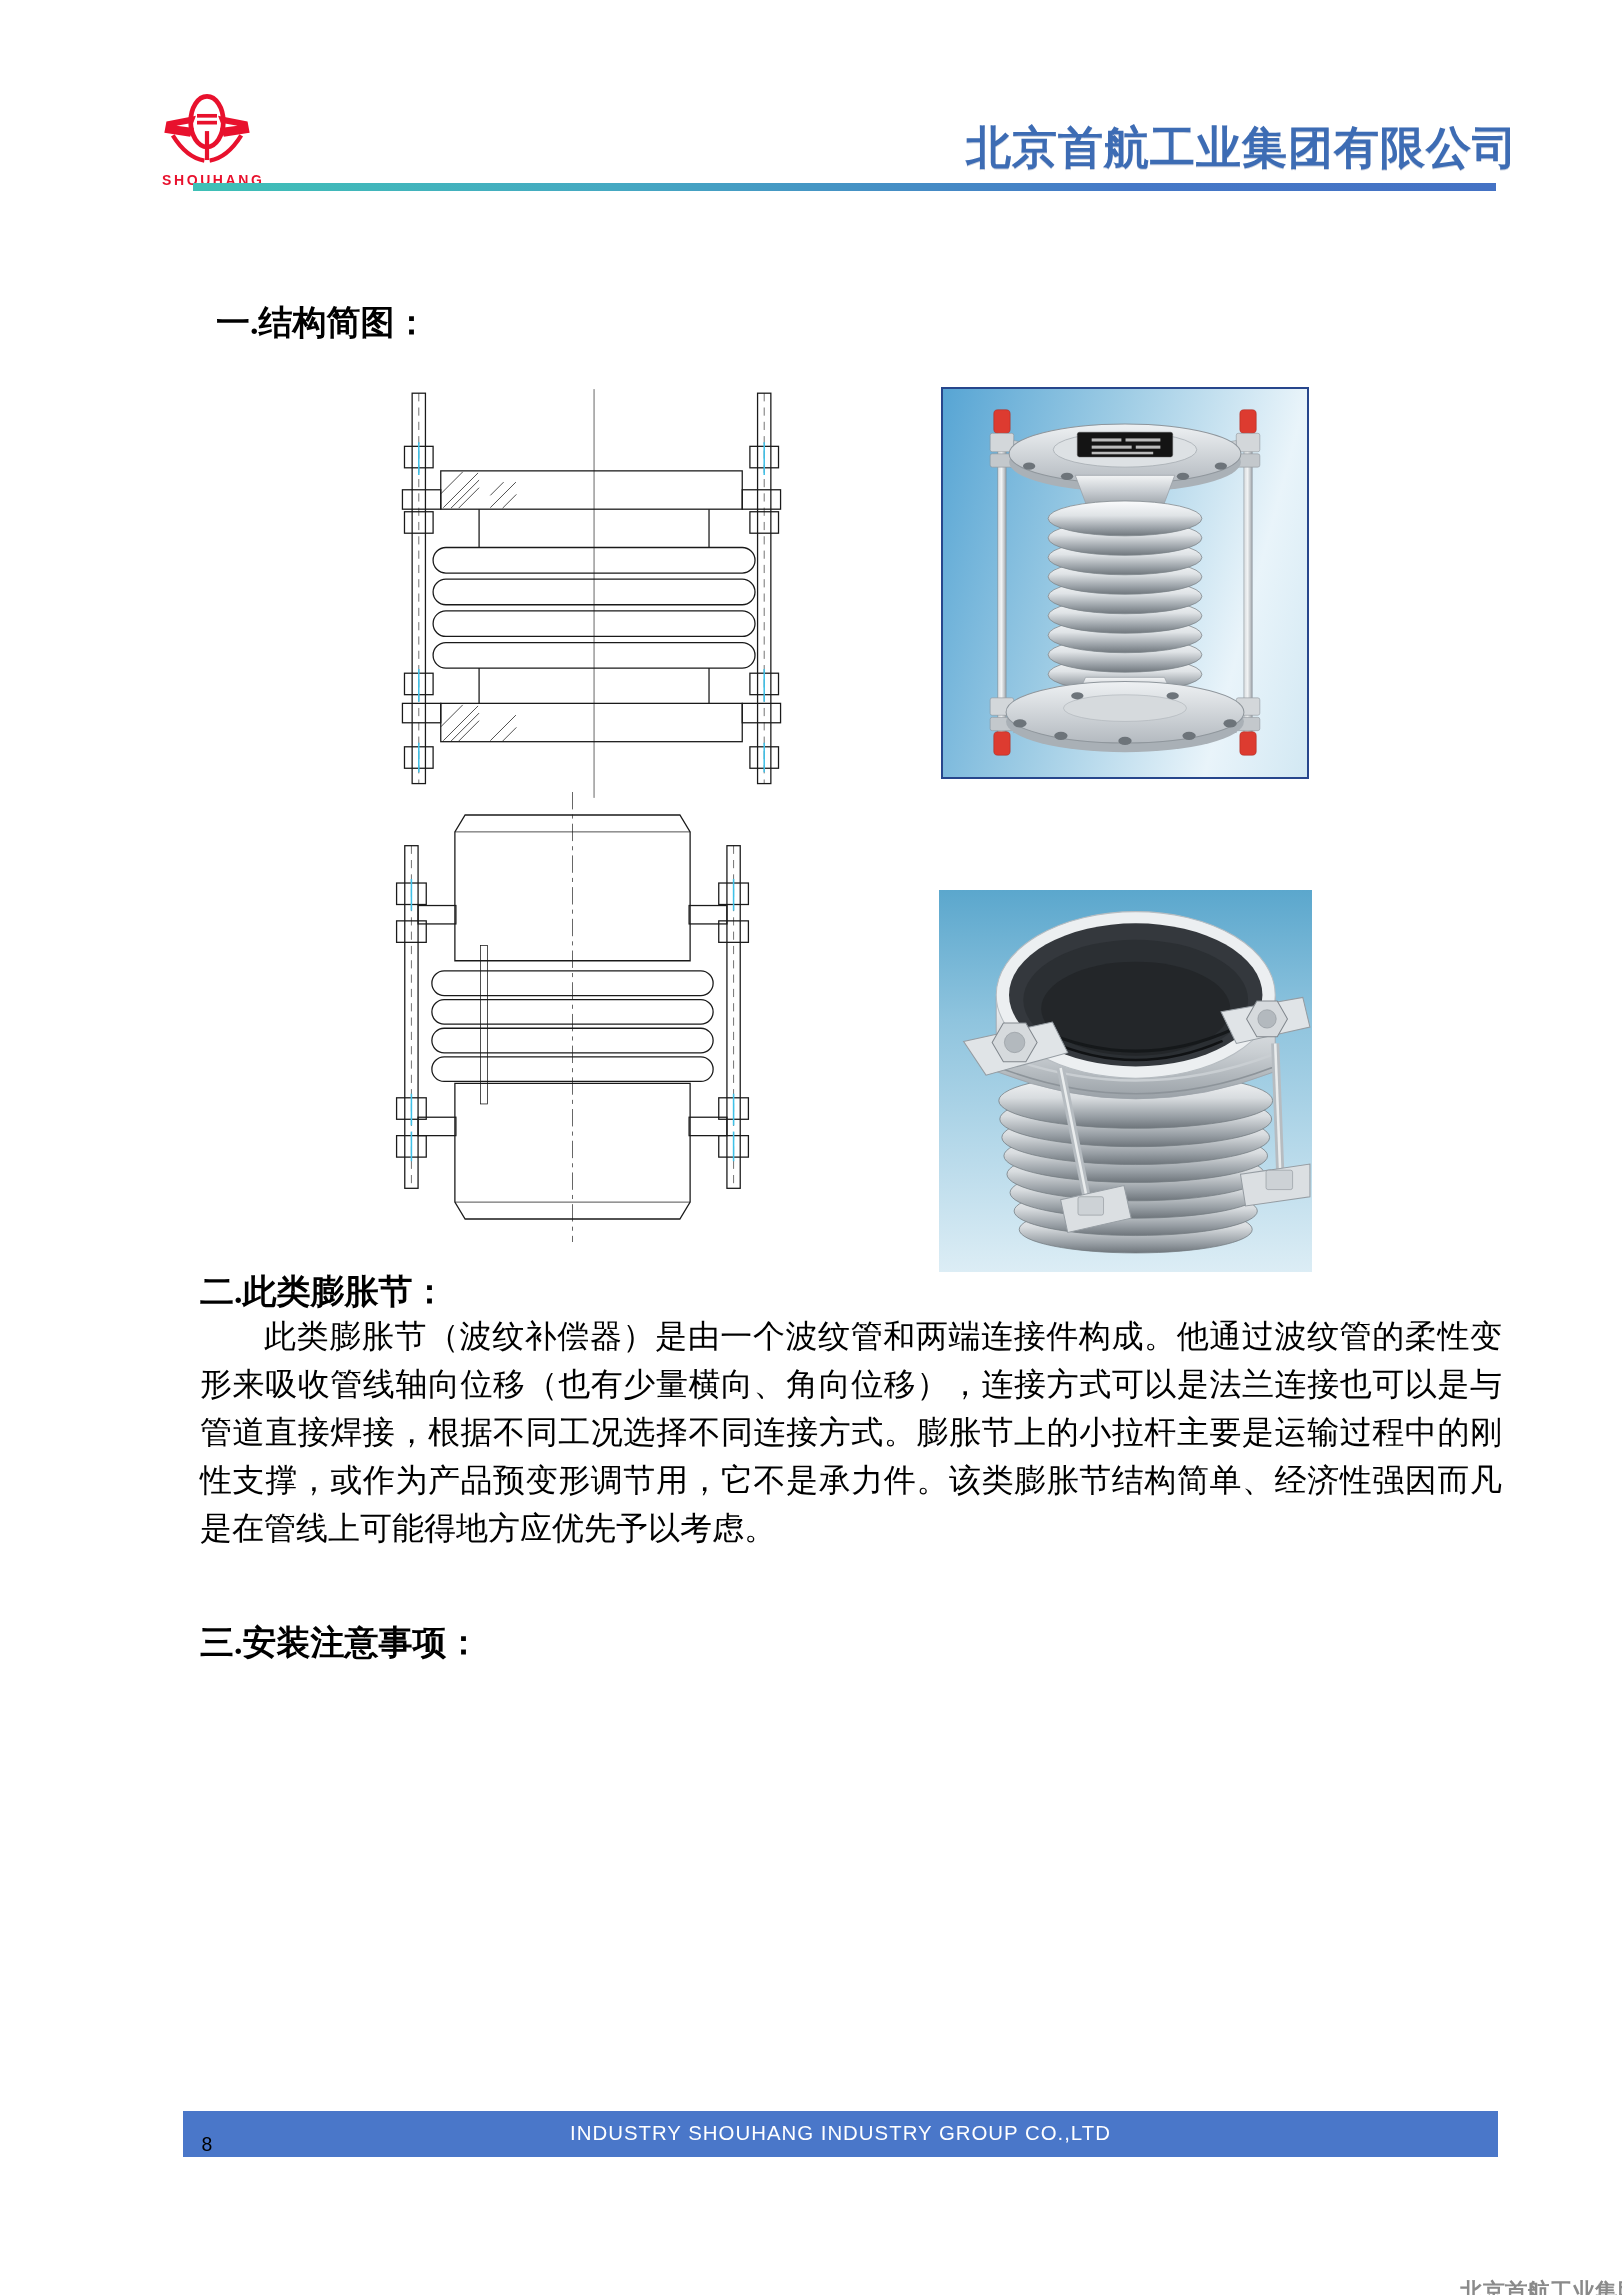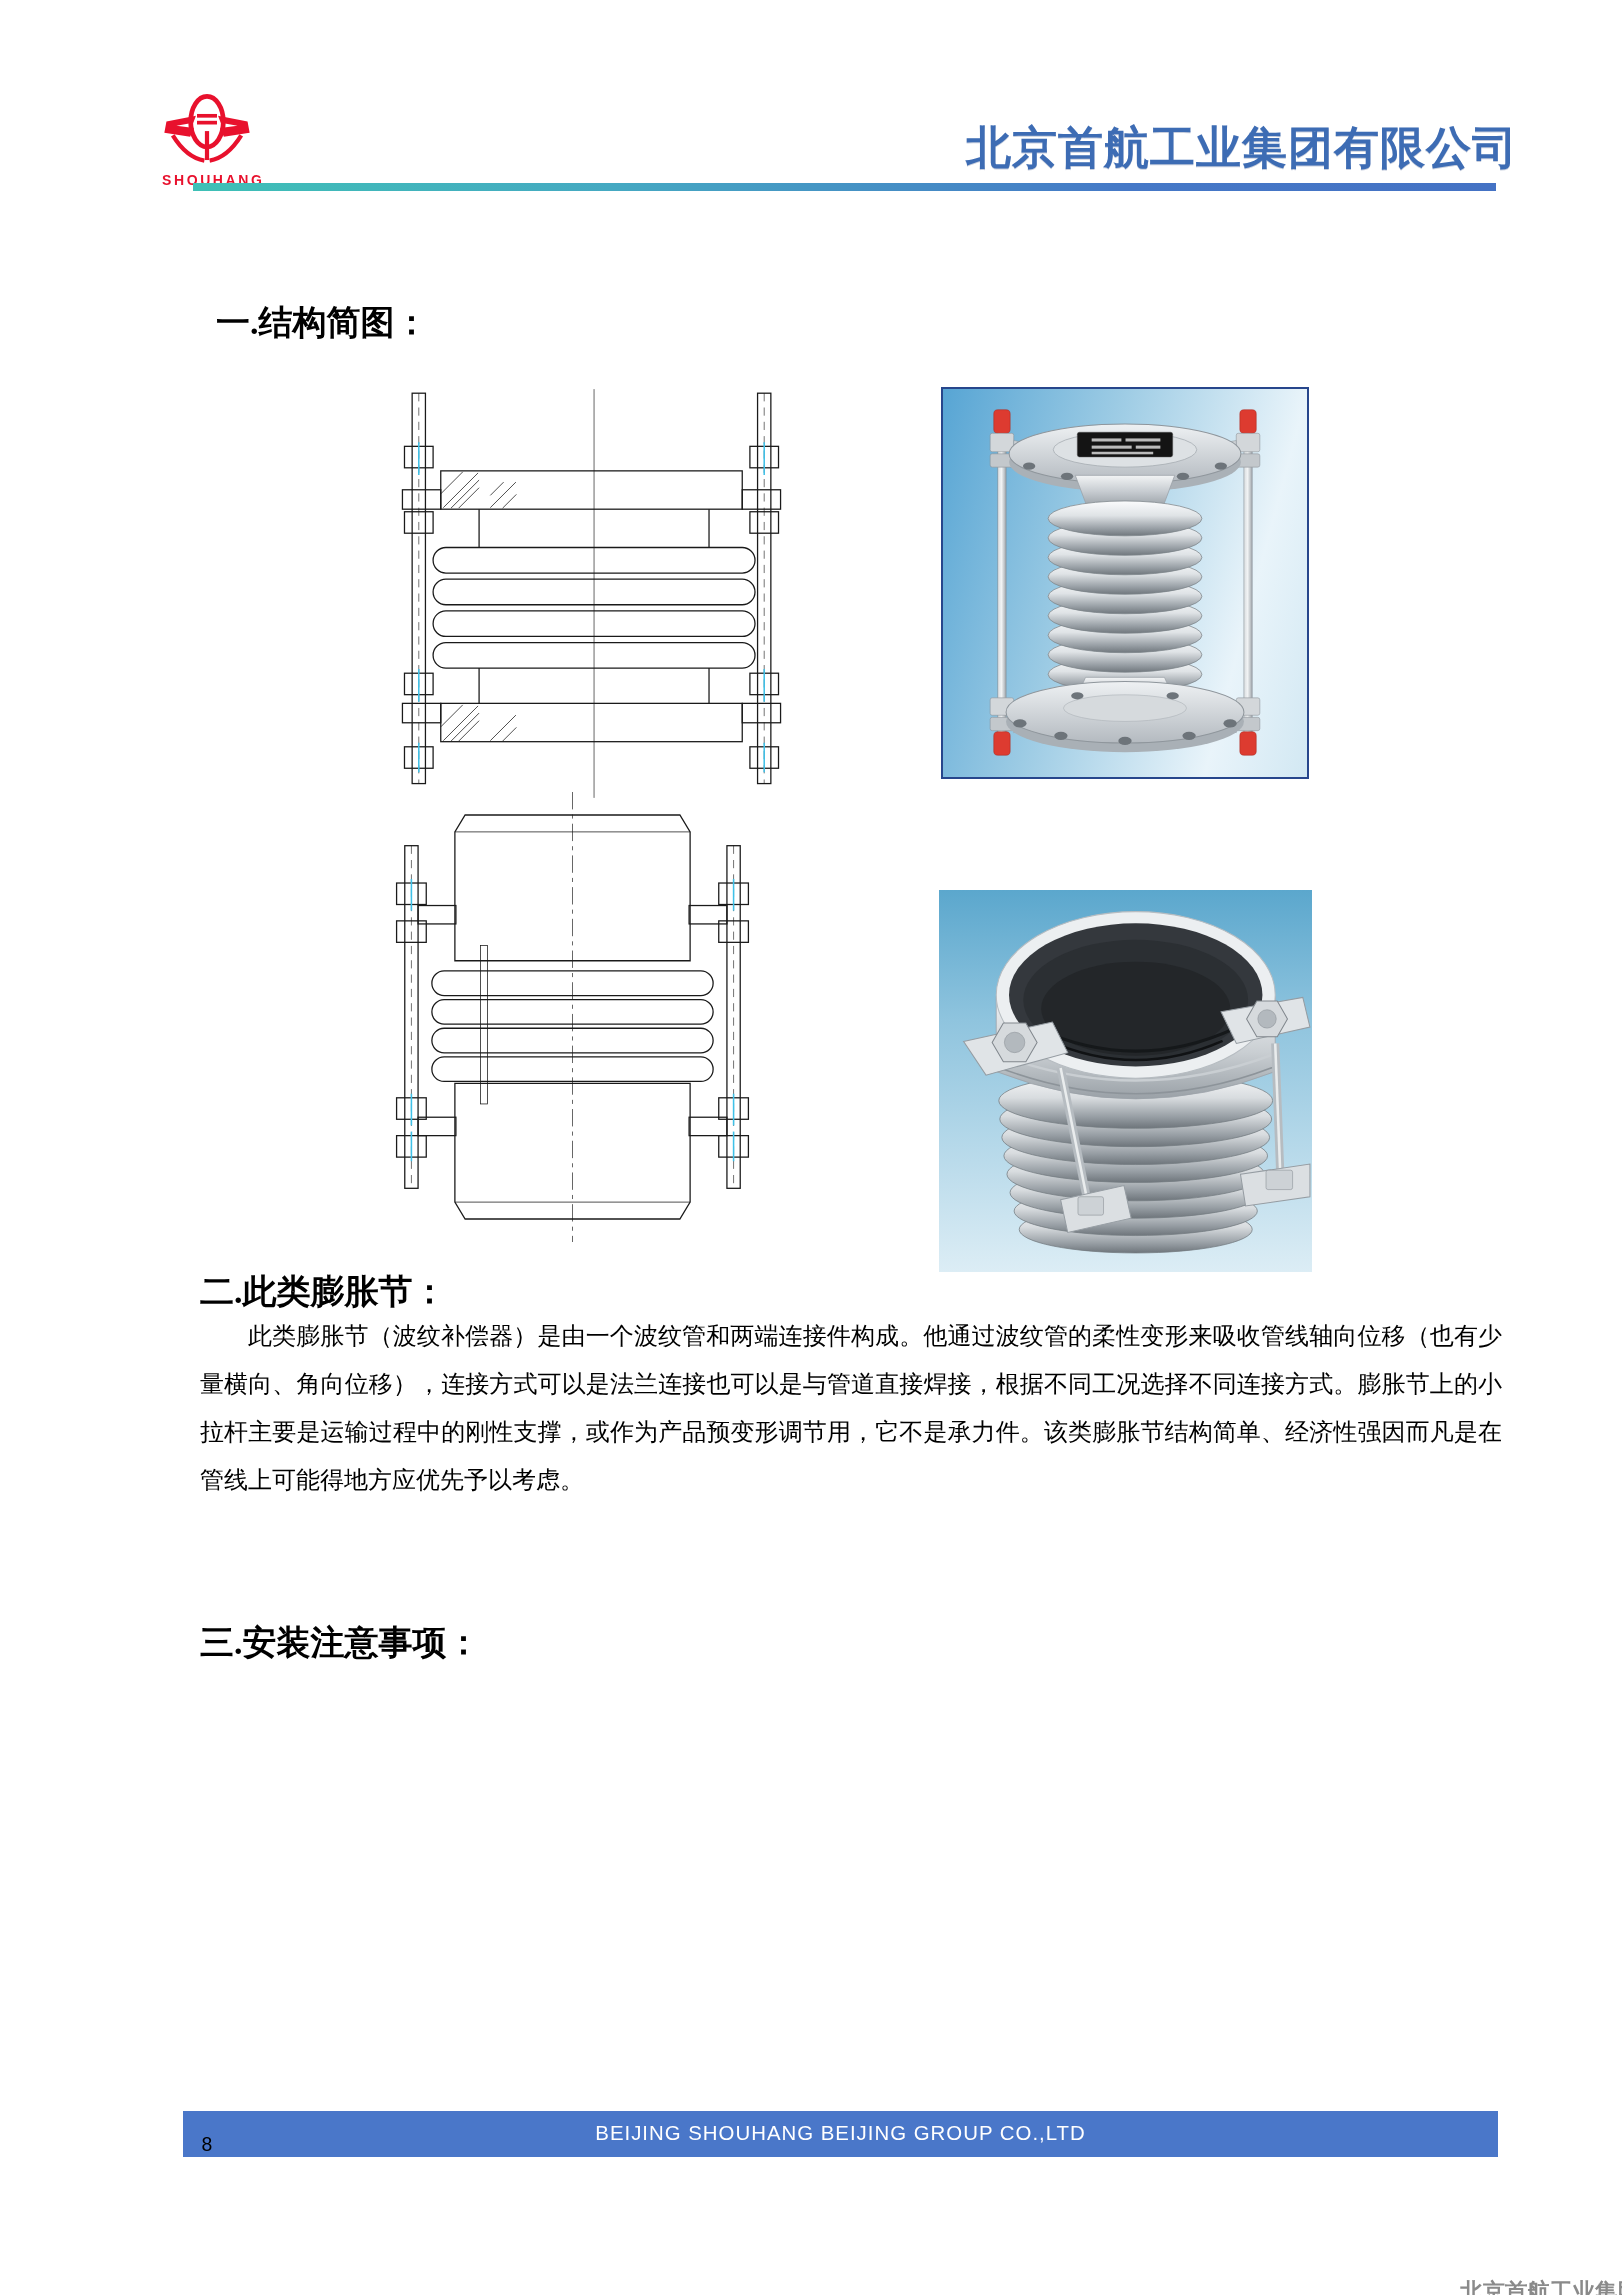--- a/index.html
+++ b/index.html
@@ -20,21 +20,21 @@
   
   .title{left:0;top:238px;width:100%;text-align:center;
          font-family:"Liberation Sans","DejaVu Sans",sans-serif;font-weight:700;
          font-size:42px;color:#2E5597;letter-spacing:1px;}
   .sec-h{font-weight:700;font-size:34px;line-height:37px;white-space:nowrap;}
   .sec1{left:200px;top:304px;margin-left:16px;}
   .sec2{left:200px;top:1273px;}
   .sec3{left:200px;top:1608px;margin-top:16px;}
 
   
-  .para{left:200px;top:1312px;width:1302px;font-size:24px;line-height:48px;
+  .para{left:200px;top:1312px;width:1302px;font-size:32px;line-height:48px;
         text-align:justify;text-indent:2em;}
   .install{left:200px;top:1654px;width:1302px;font-size:32px;line-height:48px;text-align:justify;}
   .install p{margin:0;text-indent:1em;}
 
   
   figure{margin:0;padding:0;}
   .fig-d1{left:382px;top:389px;width:419px;height:409px;}
   .fig-d2{left:378px;top:792px;width:389px;height:450px;}
   .fig-p1{left:941px;top:387px;width:368px;height:392px;border:2.6px solid #27468C;box-sizing:border-box;
           background:linear-gradient(105deg,#57A5D4 0%,#9CCBE4 38%,#E9F4FA 78%,#D2E8F3 100%);}
@@ -346,19 +346,19 @@
     </svg>
   </figure>
 
   <div class="abs sec-h sec2">二.此类膨胀节：</div>
   <div class="abs para">此类膨胀节（波纹补偿器）是由一个波纹管和两端连接件构成。他通过波纹管的柔性变形来吸收管线轴向位移（也有少量横向、角向位移），连接方式可以是法兰连接也可以是与管道直接焊接，根据不同工况选择不同连接方式。膨胀节上的小拉杆主要是运输过程中的刚性支撑，或作为产品预变形调节用，它不是承力件。该类膨胀节结构简单、经济性强因而凡是在管线上可能得地方应优先予以考虑。</div>
 
   <div class="abs sec-h sec3">三.安装注意事项：</div>
 
   <div class="abs footbar">
     <span class="pageno">8</span>
-    <div class="en">BEIJING SHOUHANG BEIJING GROUP CO.,LTD</div>
+    <div class="en">INDUSTRY SHOUHANG INDUSTRY GROUP CO.,LTD</div>
   </div>
 
   <div class="abs watermark">北京首航工业集团</div>
 
 </div>
 
 
 </body></html>

